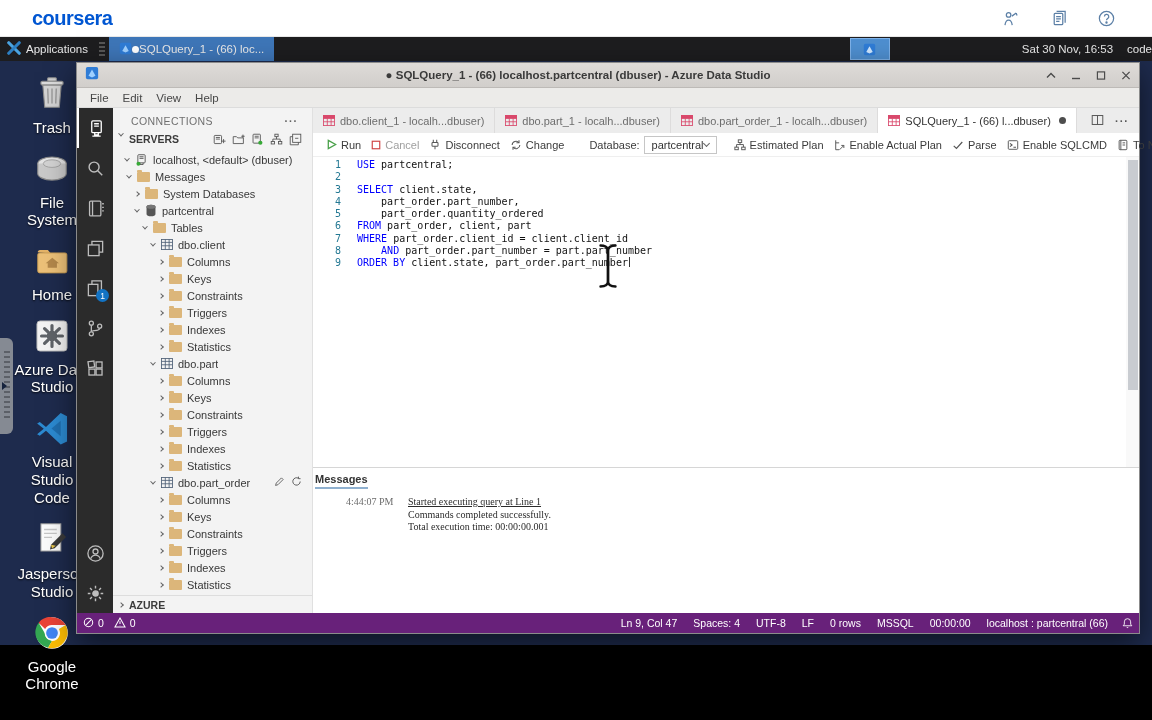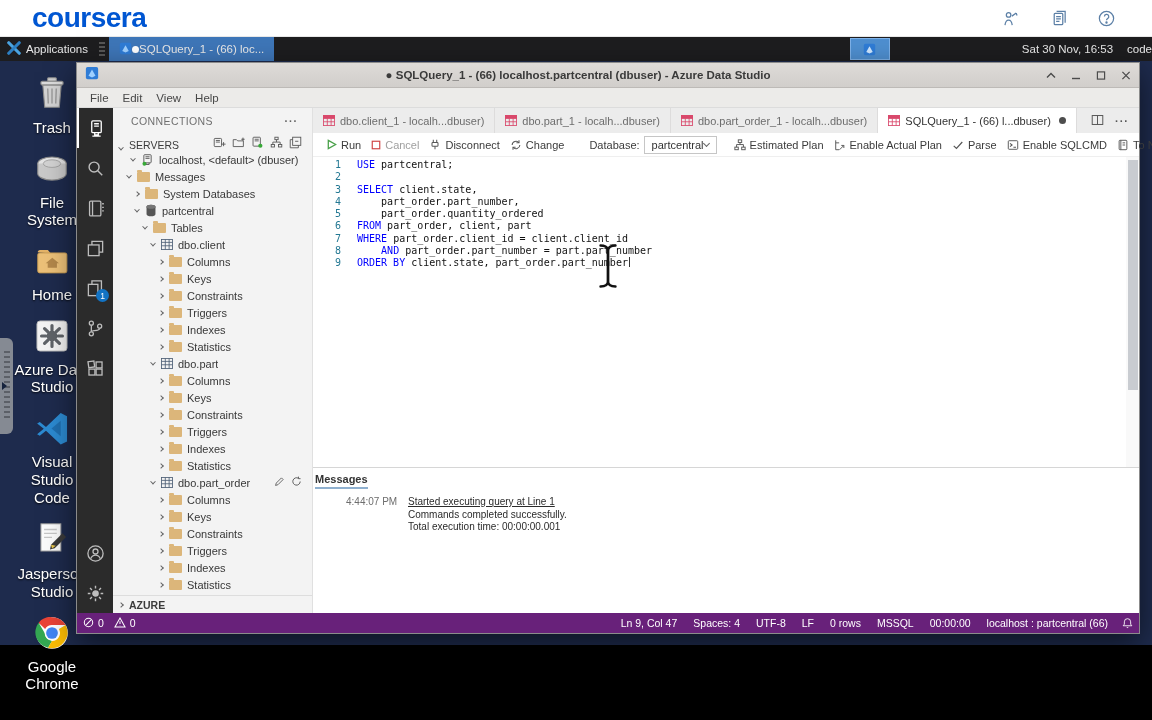--- a/index.html
+++ b/index.html
@@ -2,21 +2,21 @@
 <html><head>
 <meta charset="utf-8">
 <style>
   *{box-sizing:border-box;margin:0;padding:0}
   html,body{width:1152px;height:720px;background:#000}
   body{font-family:"Liberation Sans",sans-serif;-webkit-font-smoothing:antialiased}
   .screen{position:relative;width:1152px;height:720px;background:#000;overflow:hidden}
 
   
   .cbar{position:absolute;left:0;top:0;width:1152px;height:37px;background:#fff;display:flex;align-items:center;justify-content:space-between;padding:0 36px 0 32px;border-bottom:1px solid #e8e8e8}
-  .clogo{color:#0056D2;font-weight:bold;font-size:28px;letter-spacing:-.5px}
+  .clogo{color:#0056D2;font-weight:bold;font-size:20px;letter-spacing:-.5px}
   .cicons{display:flex;gap:29px;align-items:center}
   .cicons svg{display:block}
 
   
   .taskbar{position:absolute;left:0;top:37px;width:1152px;height:24px;background:#1d1d1f;display:flex;align-items:center;color:#e8e8e8;font-size:11.5px}
   .tb-left{display:flex;align-items:center;height:100%}
   .tb-apps{display:flex;align-items:center;gap:5px;padding:0 7px;height:100%}
   .tb-grip{width:6px;height:14px;background:repeating-linear-gradient(#555 0 2px,transparent 2px 4px);margin:0 4px}
   .tb-winbtn{display:flex;align-items:center;gap:0;height:100%;padding:0 10px;background:#3E76B8;max-width:180px;white-space:nowrap;overflow:hidden}
   .tb-dot{width:7px;height:7px;border-radius:50%;background:#fff;flex:none}
@@ -48,21 +48,21 @@
   .abar{width:36px;background:#2b2b2b;display:flex;flex-direction:column;align-items:center;flex:none}
   .aicon{width:36px;height:40px;display:flex;align-items:center;justify-content:center;position:relative}
   .aicon.active{border-left:2px solid #fff}
   .abadge{position:absolute;right:4px;bottom:6px;width:13px;height:13px;border-radius:50%;background:#1273C4;color:#fff;font-size:8.5px;display:flex;align-items:center;justify-content:center}
   .abar .spacer{flex:1}
 
   
   .sidebar{width:200px;background:#f3f3f3;border-right:1px solid #e0e0e0;display:flex;flex-direction:column;flex:none;min-height:0}
   .sb-title{height:25px;display:flex;align-items:center;padding:0 14px 0 18px;font-size:10.5px;letter-spacing:.4px;color:#6f6f6f;flex:none}
   .sb-title .dots{margin-left:auto;color:#616161;font-weight:bold;letter-spacing:1px}
-  .sec-head{height:18px;display:flex;align-items:flex-end;padding-left:4px;font-size:10.5px;font-weight:normal;color:#3b3b3b;flex:none}
+  .sec-head{height:18px;display:flex;align-items:flex-start;padding-left:4px;font-size:10.5px;font-weight:bold;color:#3b3b3b;flex:none}
   .sec-actions{margin-left:auto;display:flex;gap:6px;align-items:center;padding-right:10px}
   .tree{flex:1;overflow:hidden;font-size:11px;color:#383838}
   .tree-row{height:17px;display:flex;align-items:center;white-space:nowrap}
   .tlabel{overflow:hidden;text-overflow:ellipsis}
   .tree-actions{margin-left:auto;display:flex;gap:6px;padding-right:10px;align-items:center}
   .azure-row{height:18px;border-top:1px solid #ddd;display:flex;align-items:center;padding-left:4px;font-size:10.5px;font-weight:bold;color:#3b3b3b;flex:none}
   .chev{width:4px;height:4px;border-right:1.3px solid #646465;border-bottom:1.3px solid #646465;display:inline-block;flex:none;margin:0 6px 0 2px}
   .chev.down{transform:rotate(45deg) translate(-1px,-1px)}
   .chev.right{transform:rotate(-45deg)}
   .fold{width:13px;height:10px;background:#DCB67A;border-radius:1px;position:relative;flex:none;margin-right:5px}
@@ -88,21 +88,21 @@
   .code-line{display:flex;height:12.3px}
   .ln{width:28px;text-align:right;color:#237893;flex:none}
   .code-text{padding-left:16px;white-space:pre;color:#111}
   .kw{color:#0000FF}
   .caret{display:inline-block;width:1px;height:10px;background:#333;vertical-align:-1px;margin-left:1px}
   .vscroll{position:absolute;top:0;right:0;width:13px;height:100%;background:#f9f9f9}
   .vthumb{position:absolute;top:3px;left:1.5px;width:10px;height:230px;background:#c9ccd1}
 
   .messages{height:146px;border-top:1px solid #d6d6d6;flex:none;font-size:11px;color:#333;padding-top:5px}
   .msg-head{display:inline-block;margin-left:2px;font-weight:bold;border-bottom:2px solid #8fb0cf;padding-bottom:2px}
-  .msg-body{margin-top:7px;font-family:Liberation Sans, sans-serif;font-size:10px;line-height:12.6px;color:#2b2b2b}
+  .msg-body{margin-top:7px;font-family:Liberation Serif, serif;font-size:10px;line-height:12.6px;color:#2b2b2b}
   .msg-row{display:flex}
   .msg-ts{width:62px;margin-left:33px;color:#6d6d6d;flex:none}
   .msg-link{text-decoration:underline}
 
   .statusbar{height:20px;background:#68217A;color:#fff;display:flex;align-items:center;font-size:10.5px;padding:0 6px;flex:none}
   .sb-left{display:flex;align-items:center;gap:4px}
   .sb-left .cnt{margin-right:6px}
   .sb-right{margin-left:auto;display:flex;align-items:center}
   .sb-item{padding:0 8px;white-space:nowrap}
   .sb-bell{padding-left:6px;display:flex;align-items:center}
@@ -380,21 +380,21 @@
                   <rect x="10.5" y="10.5" width="4" height="3"></rect>
                   <path d="M8 4.5v3M3.5 10.5V7.5h9v3"></path>
                 </svg></span>
             <span><svg width="13" height="13" viewBox="0 0 16 16" fill="none" stroke="#565656" stroke-width="1.1">
                   <rect x="4.5" y="1.5" width="10" height="10"></rect>
                   <path d="M4.5 4.5h-3v10h10v-3M7.5 6.5h4"></path>
                 </svg></span>
           </span>
         </div>
         <div class="tree">
-            <div class="tree-row" style="padding-left: 16px;">
+            <div class="tree-row" style="padding-left: 10px;">
               <span class="chev down"></span>
               <span class="ticon">
                 <svg width="13" height="14" viewBox="0 0 16 16" fill="none" stroke="#505050" stroke-width="1.1">
                   <rect x="3.5" y="1.5" width="9" height="10" rx="1"></rect>
                   <path d="M5.5 4h5M5.5 6h5"></path>
                   <path d="M6 11.5v2h4v-2"></path>
                   <circle cx="4.2" cy="12.6" r="2.4" fill="#37a937" stroke="none"></circle>
                 </svg>
               </span>
               <span class="tlabel">localhost, &lt;default&gt; (dbuser)</span>

